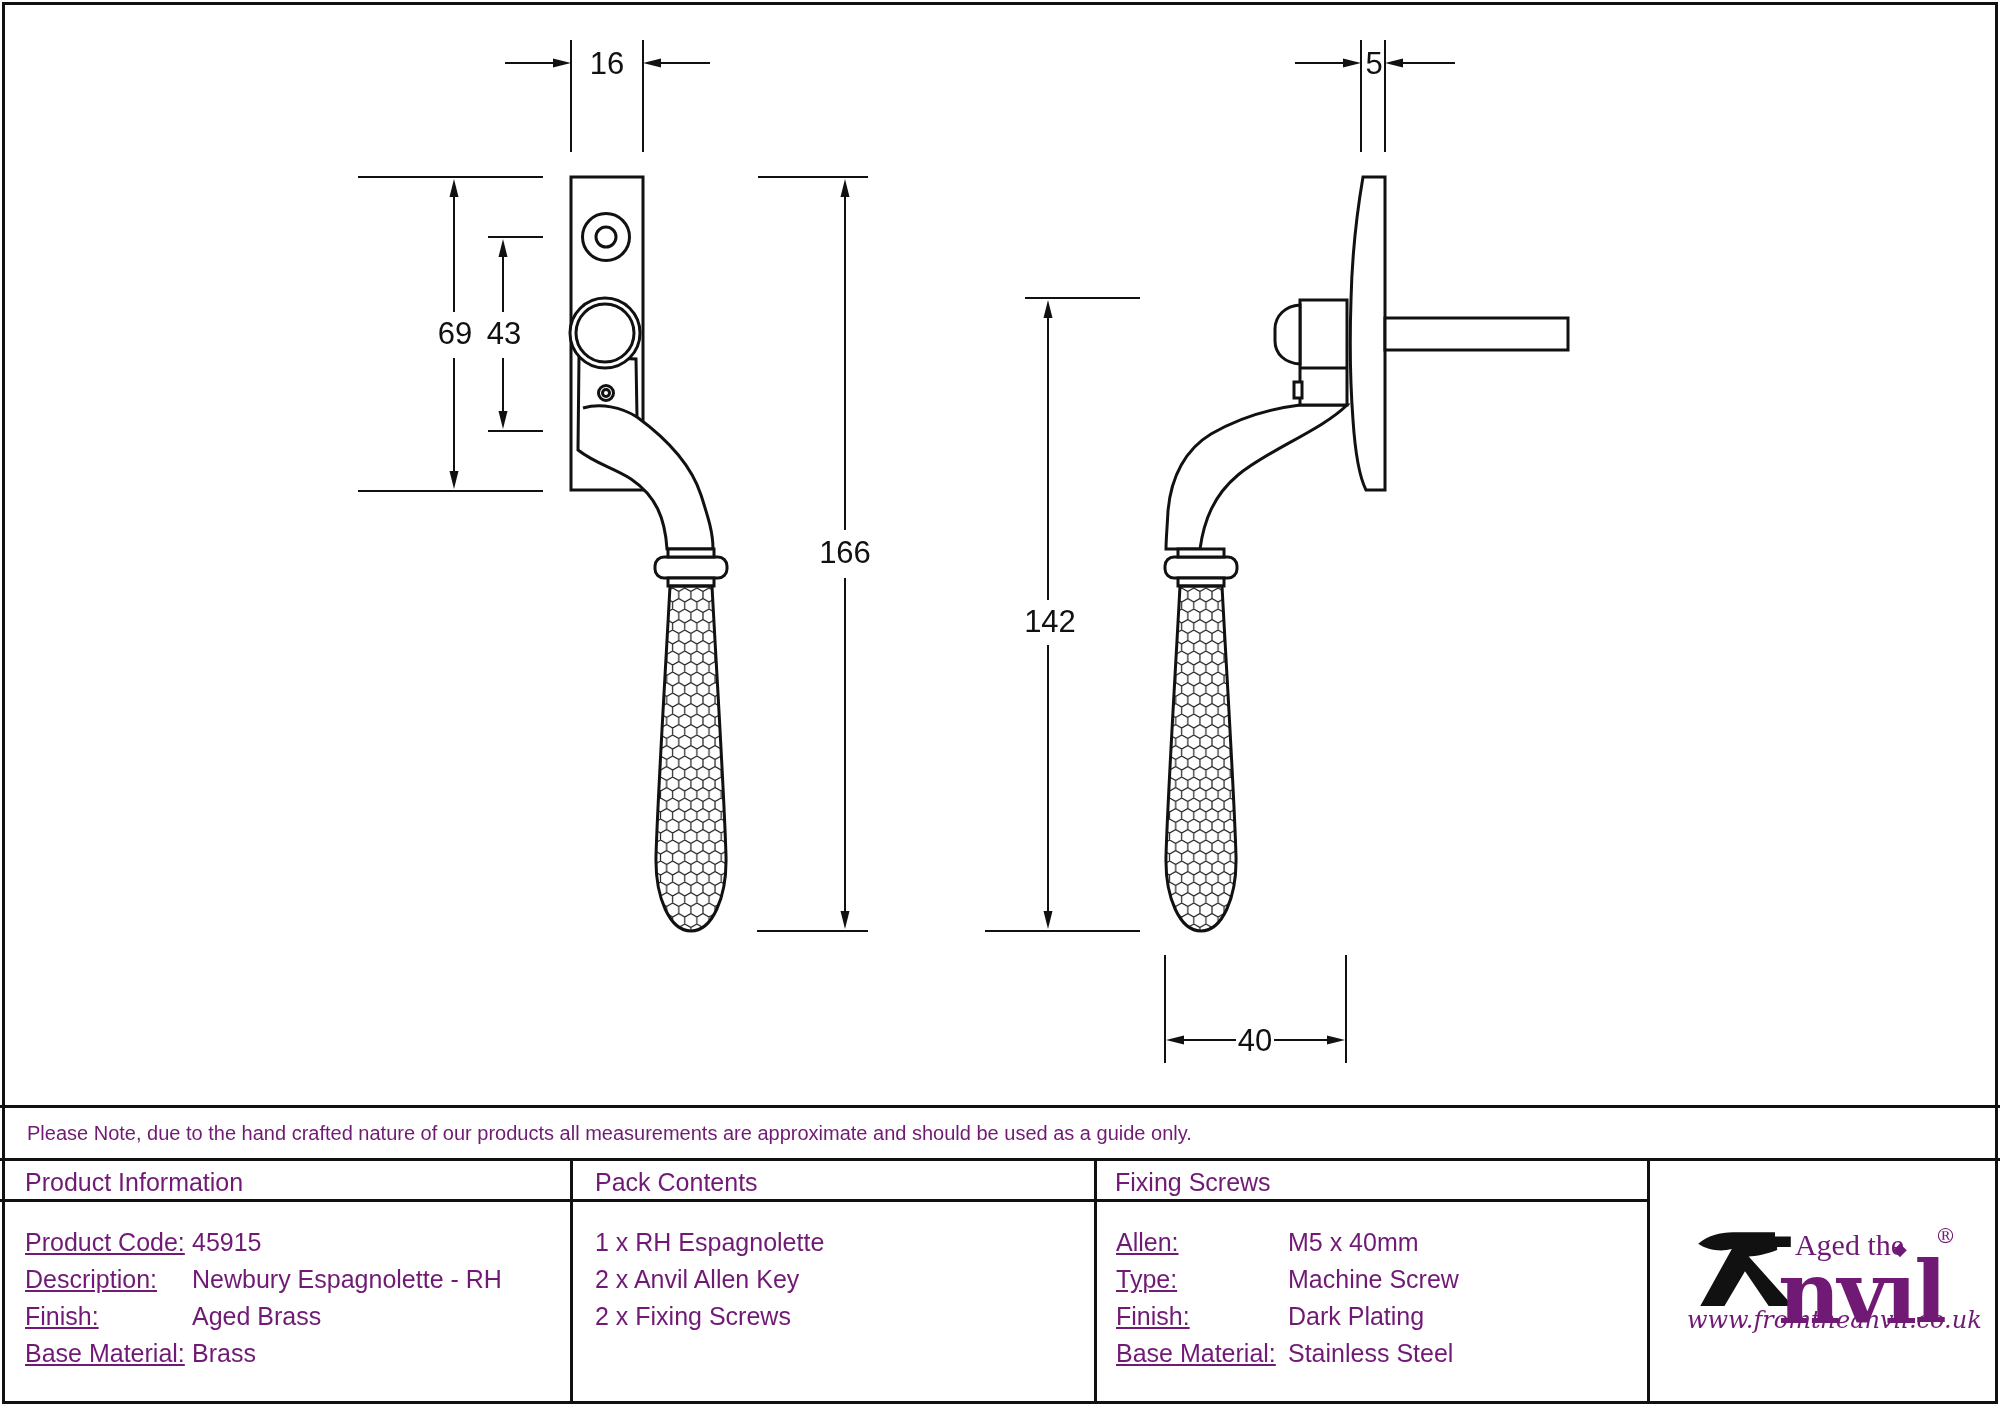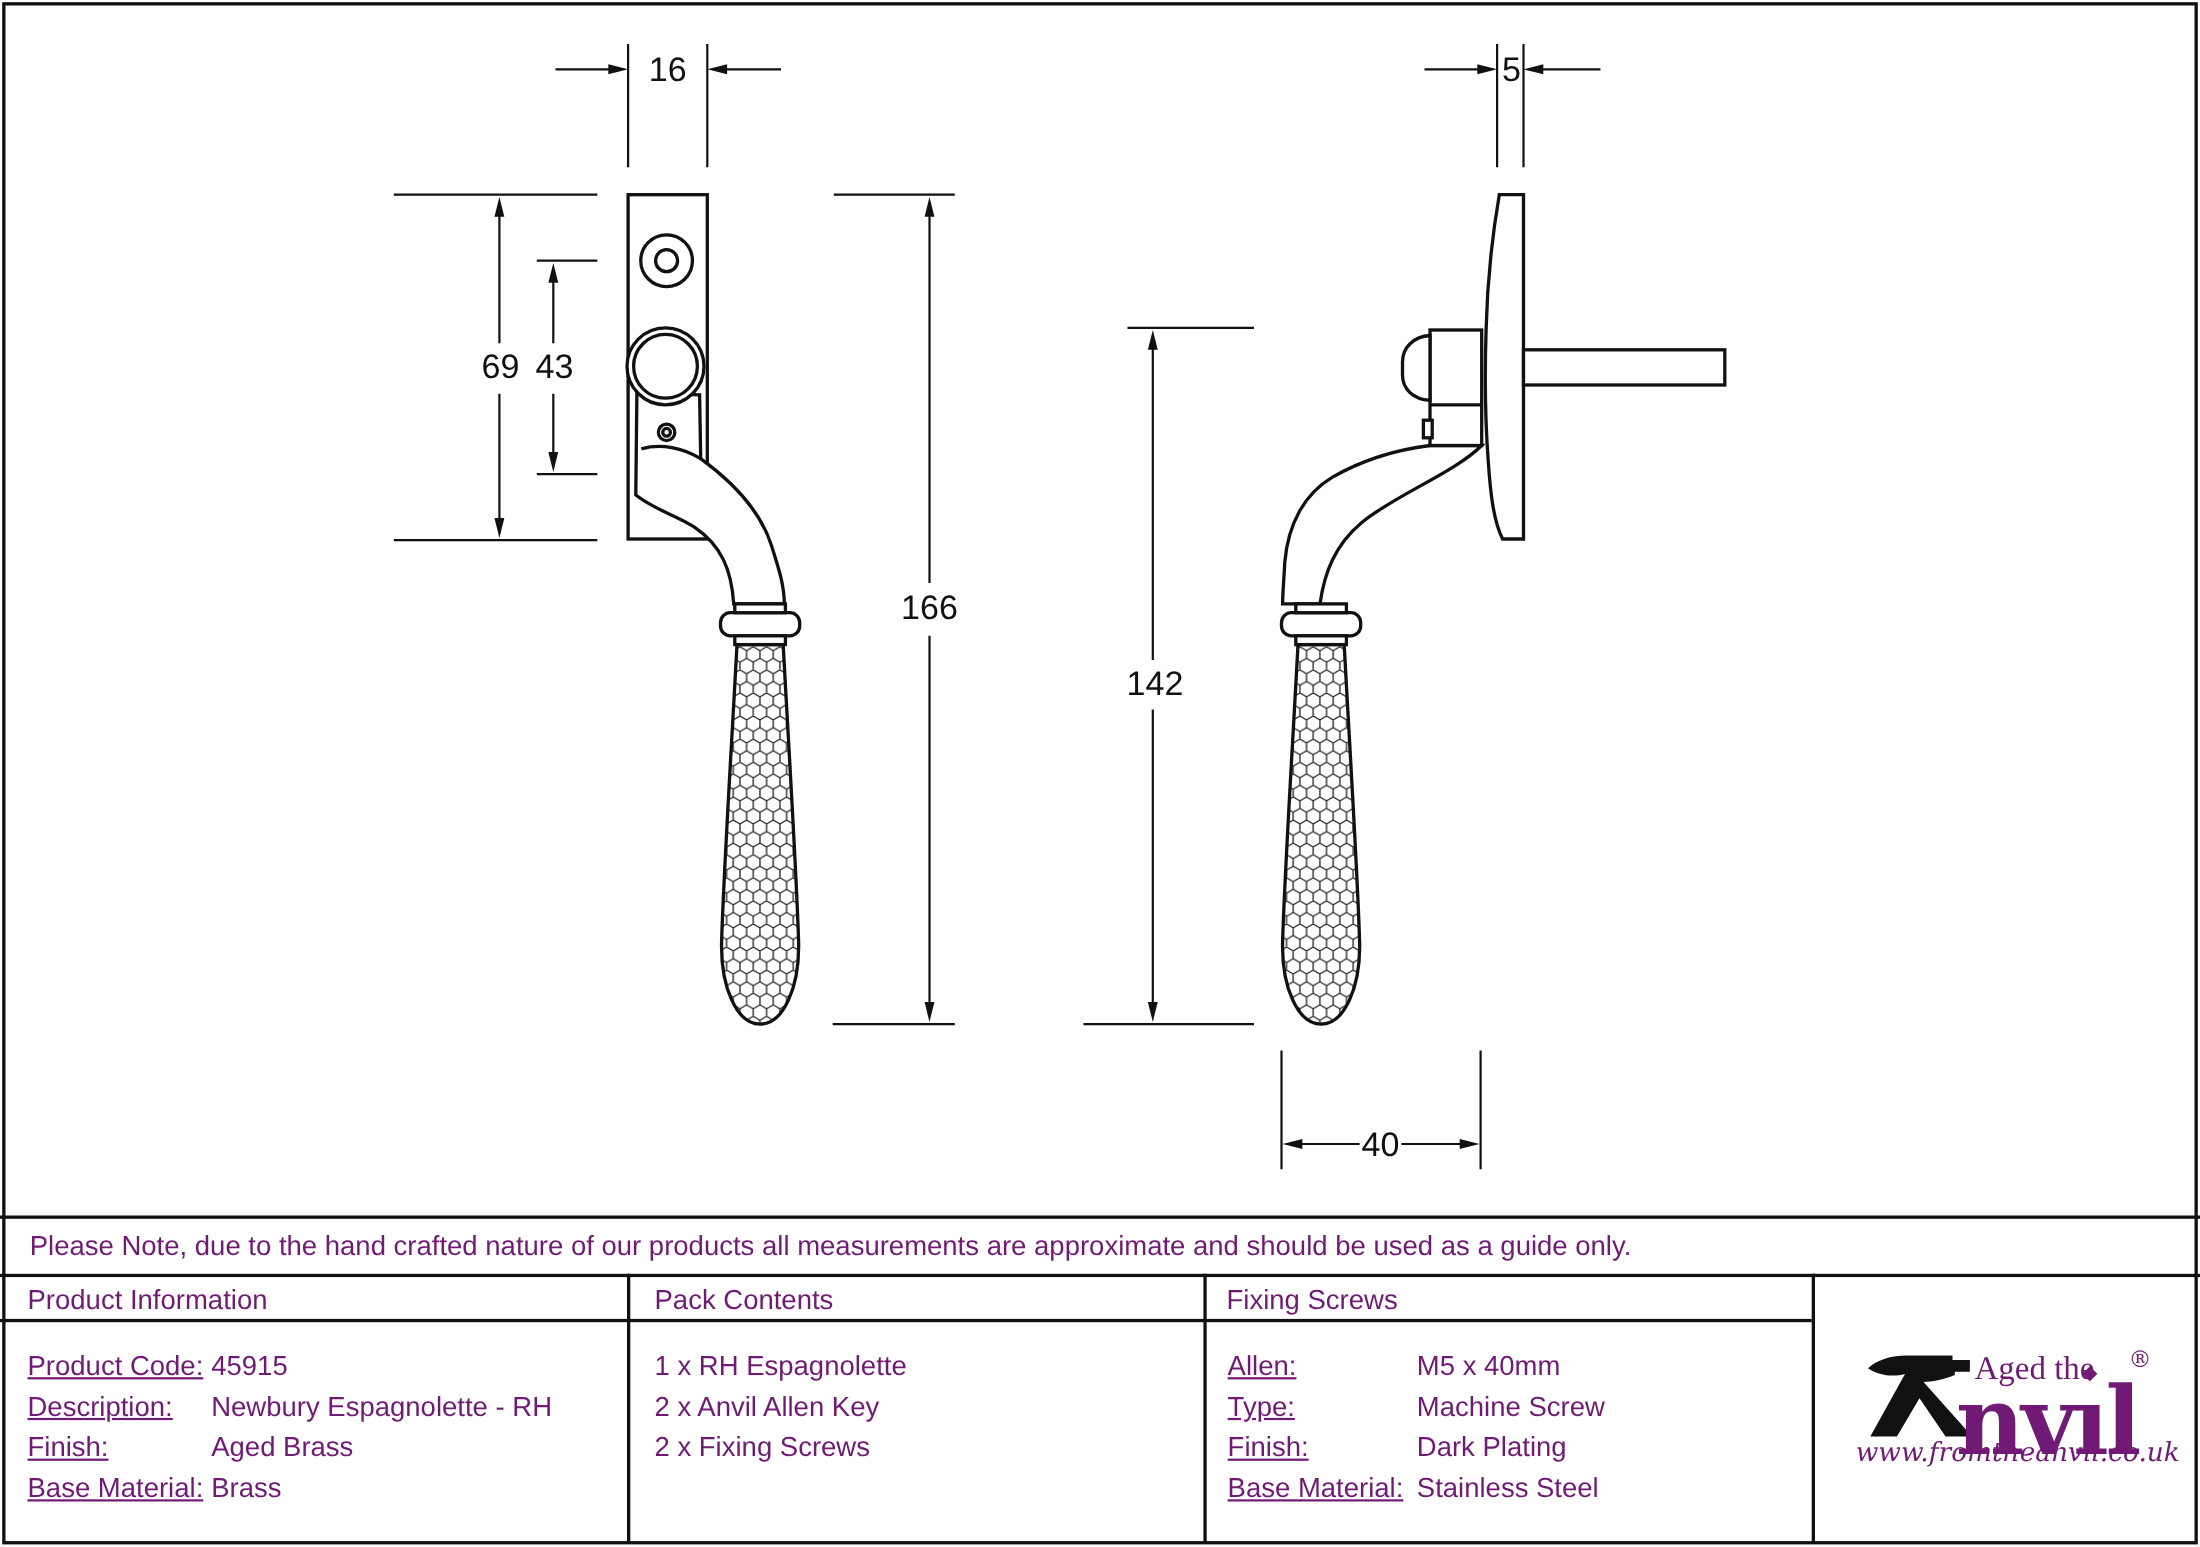--- a/index.html
+++ b/index.html
@@ -8,21 +8,21 @@
   .frame{position:absolute;left:2px;top:2px;width:1990px;height:1396px;border:3px solid #111;}
   svg.drawing{position:absolute;left:0;top:0;}
   svg .ol{stroke:#111;stroke-width:3;fill:#fff;}
   svg .oln{stroke:#111;stroke-width:3;fill:none;}
   svg .dim{stroke:#111;stroke-width:2;fill:none;}
   svg .ah{fill:#111;stroke:none;}
   svg .grip{stroke:#111;stroke-width:3;fill:url(#hex);}
   svg text.dimtxt{font-family:"Liberation Sans",sans-serif;font-size:31px;fill:#111;text-anchor:middle;}
   .ln{position:absolute;background:#111;}
   .note-row{position:absolute;left:5px;top:1108px;width:1990px;height:50px;display:flex;align-items:center;
-            padding-left:22px;box-sizing:border-box;font-size:25px;}
+            padding-left:22px;box-sizing:border-box;font-size:20px;}
   .hdr{position:absolute;top:1168px;font-size:25px;}
   .tcol{position:absolute;font-size:25px;line-height:37px;white-space:nowrap;}
   .trow{display:flex;}
   .tlabel{display:inline-block;text-decoration:underline;}
   .logo-cell{position:absolute;left:1647px;top:1158px;width:350px;height:245px;}
   .anvil-svg{position:absolute;left:50px;top:70px;}
   .fromthe{position:absolute;left:145px;top:70px;width:115px;text-align:center;
            font-family:"Liberation Serif",serif;font-size:30px;}
   .brand{position:absolute;left:131px;top:77px;font-family:"DejaVu Serif",serif;font-weight:bold;
          font-size:86px;line-height:1;letter-spacing:-3px;margin-top:15px;}

